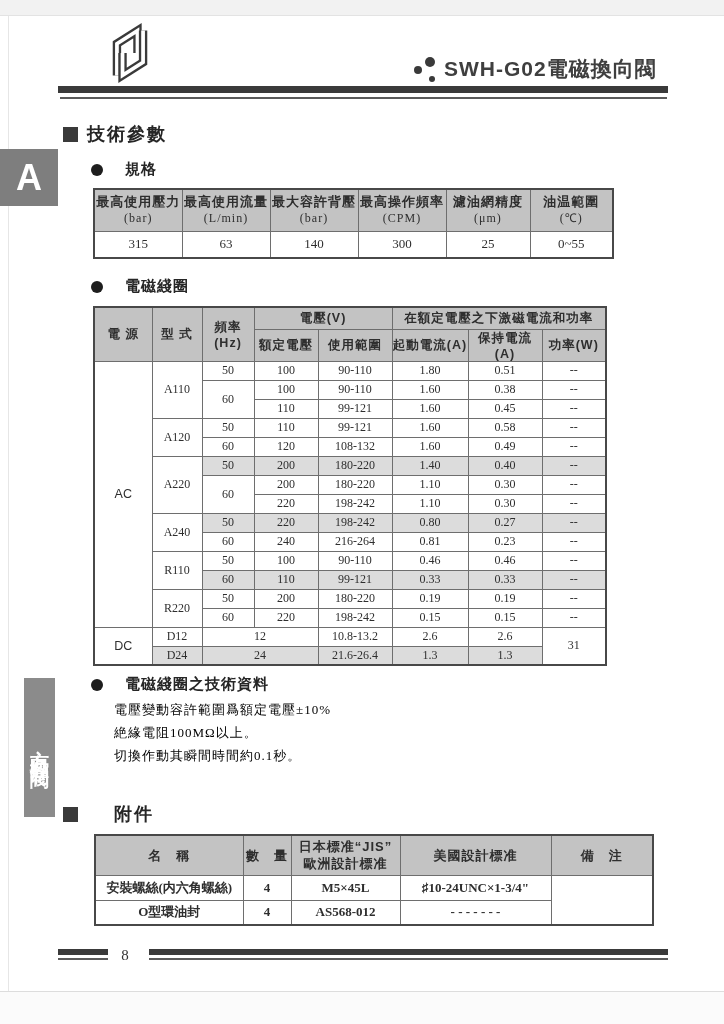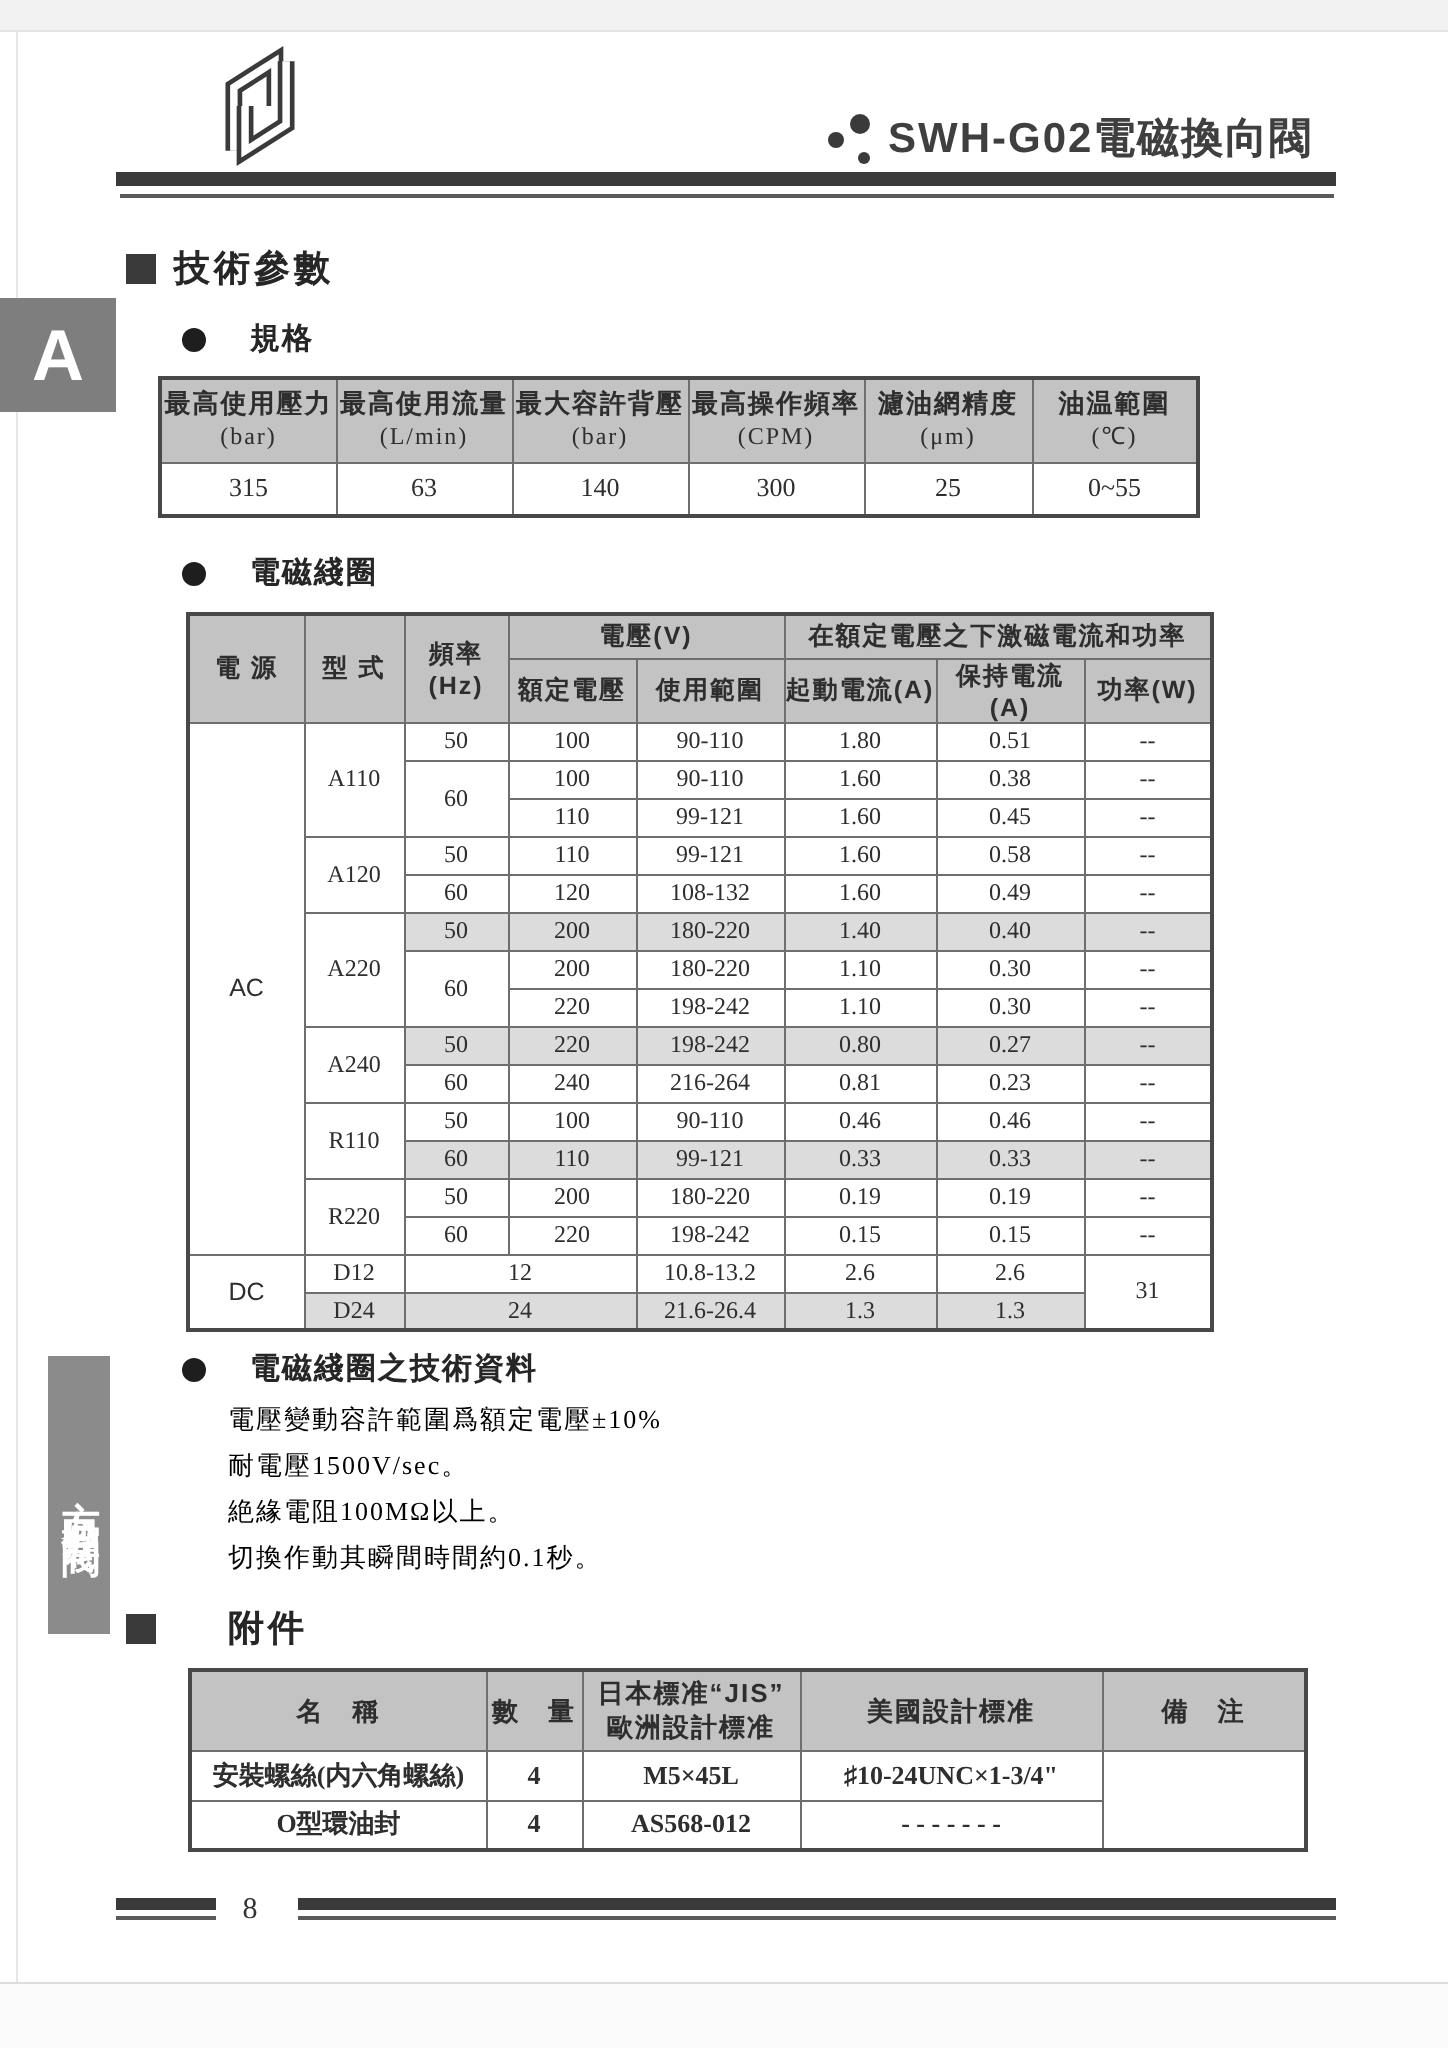--- a/index.html
+++ b/index.html
@@ -38,21 +38,21 @@
               display:flex; align-items:center; justify-content:center; letter-spacing:5px; }
 
   
   table { border-collapse:collapse; table-layout:fixed; }
   th, td { border:1px solid #6e6e6e; text-align:center; vertical-align:middle; overflow:hidden; }
   th { background:#c3c3c3; font-weight:bold; }
   .outer { border:2px solid #484848; }
   .shaded { background:#dcdcdc; }
 
   
-  .spec-table { position:absolute; left:79px; top:172px; width:519px; }
+  .spec-table { position:absolute; left:93px; top:172px; width:519px; }
   .spec-table th { height:42px; font-size:13px; line-height:17px; letter-spacing:1px; }
   .spec-table th .unit { font-size:12px; font-weight:normal; font-family:"Liberation Serif", serif; }
   .spec-table td { height:27px; font-size:13px; font-family:"Liberation Serif", serif; }
 
   
   .coil-table { position:absolute; left:93px; top:290px; width:512px; }
   .coil-table th { font-size:12.5px; height:22px; letter-spacing:1px; }
   .coil-table th .unit { font-weight:bold; }
   .coil-table td { height:19px; font-size:12px; font-family:"Liberation Serif", serif; }
   .coil-table td.cjk { font-family:"Liberation Sans", sans-serif; font-size:12.5px; }
@@ -326,21 +326,20 @@
         </tr>
       </tbody>
   </table>
 
   <div class="sub-heading" style="left:91px; top:659px;">
     <span class="circ-bullet"></span>
     <span class="sub-label">電磁綫圈之技術資料</span>
   </div>
   <div class="coil-notes">
       <div>電壓變動容許範圍爲額定電壓±10%</div>
-      <div>耐電壓1500V/sec。</div>
       <div>絶緣電阻100MΩ以上。</div>
       <div>切換作動其瞬間時間約0.1秒。</div>
     </div>
 
   <div class="side-tab">方向控制閥</div>
 
   <div class="section-heading" style="left:63px; top:786px;gap:36px;">
     <span class="sq-bullet"></span>
     <span class="section-label">附件</span>
   </div>

